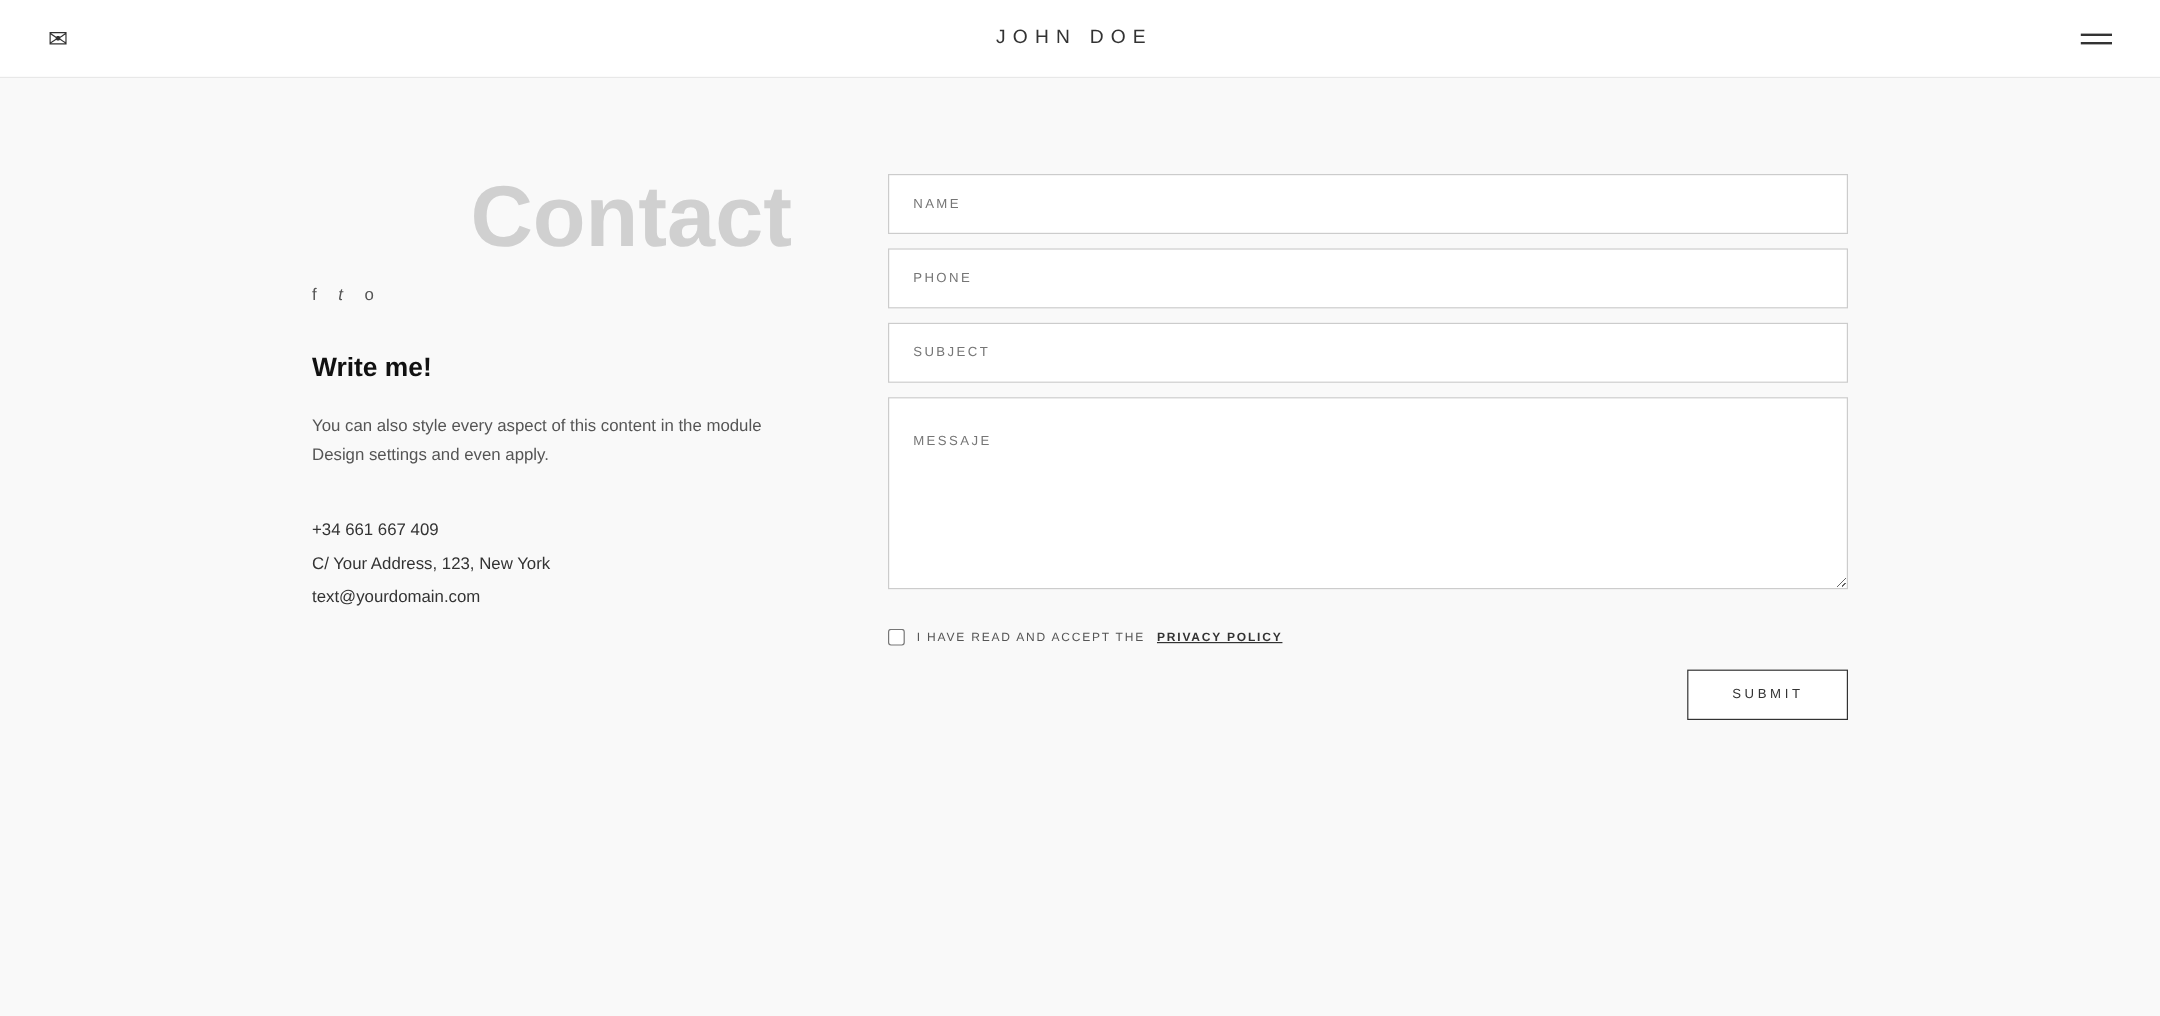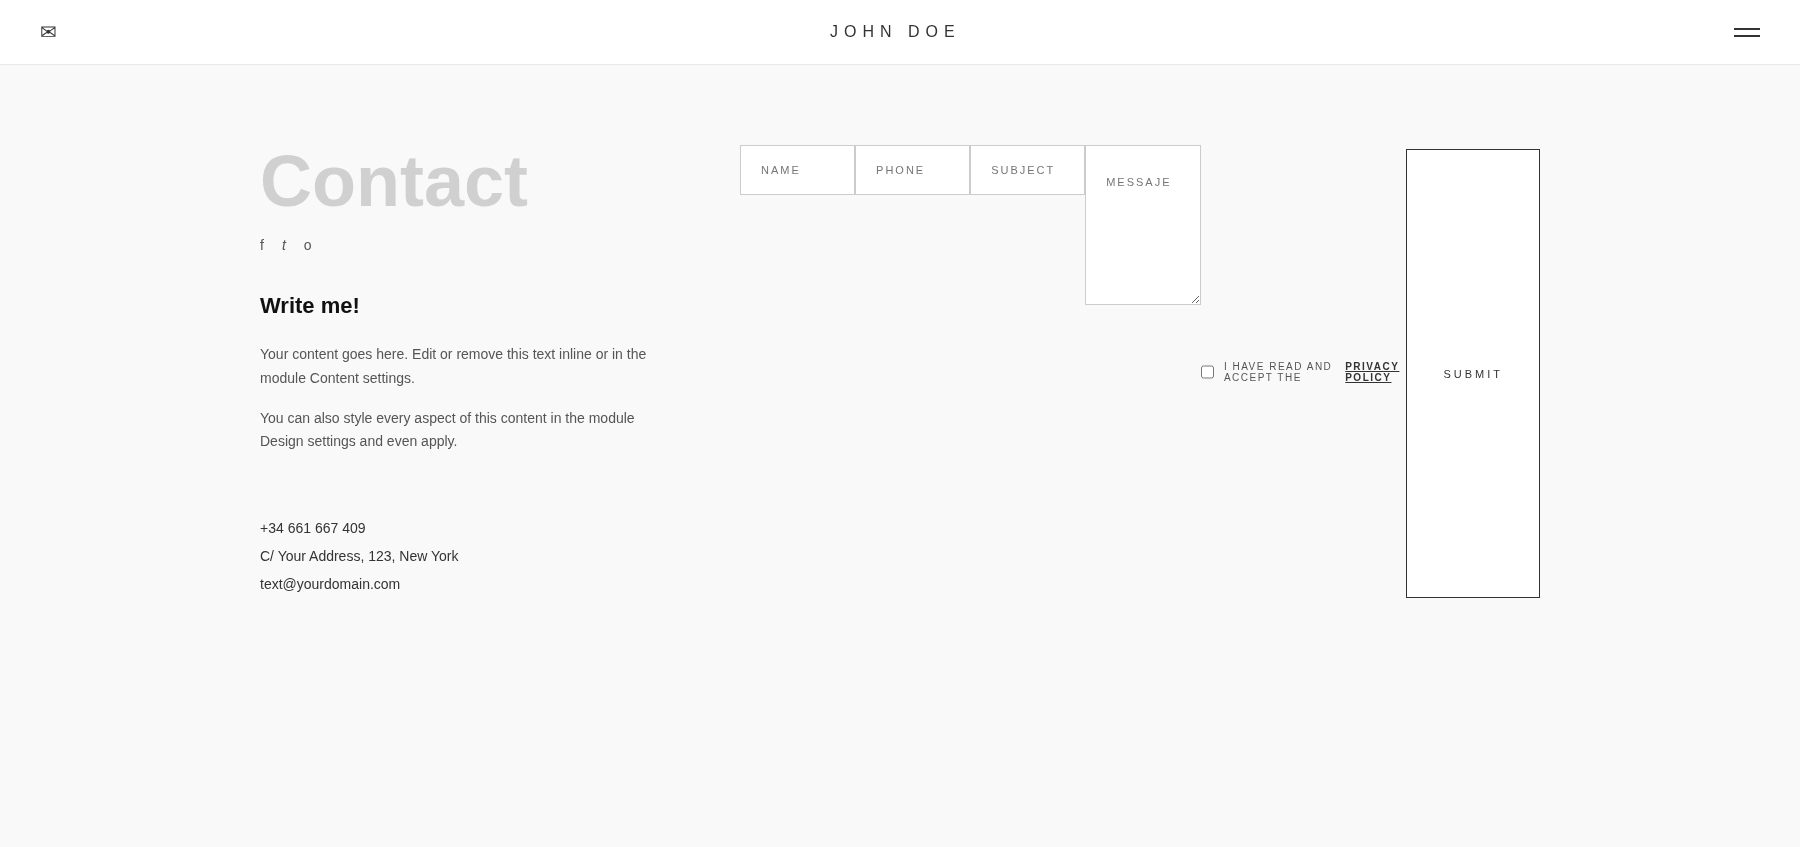--- a/index.html
+++ b/index.html
@@ -70,20 +70,21 @@
       max-width: 400px;
     }
 
     .page-title {
       font-size: 72px;
       font-weight: 700;
       color: #d0d0d0;
       margin-bottom: 20px;
       font-family: 'Arial', sans-serif;
       line-height: 1;
+      text-align: right;
     }
 
     .social-icons {
       display: flex;
       gap: 18px;
       margin-bottom: 40px;
     }
 
     .social-icon {
       font-size: 14px;
@@ -102,35 +103,35 @@
 
     .description {
       font-size: 14px;
       color: #555;
       line-height: 1.7;
       margin-bottom: 16px;
       font-family: 'Arial', sans-serif;
     }
 
     .contact-info {
-      margin-top: 60px;
+      margin-top: 36px;
     }
 
     .contact-info p {
       font-size: 14px;
       color: #333;
       line-height: 2;
       font-family: 'Arial', sans-serif;
     }
 
     
     .right-column {
       flex: 1;
       display: flex;
-      flex-direction: row;
+      flex-direction: column;
       gap: 0;
     }
 
     .form-group {
       margin-bottom: 12px;
     }
 
     .form-input {
       width: 100%;
       padding: 18px 20px;
@@ -229,21 +230,20 @@
     <h1 class="page-title">Contact</h1>
 
     <div class="social-icons">
       <span class="social-icon">f</span>
       <span class="social-icon" style="font-style:italic;">t</span>
       <span class="social-icon">o</span>
     </div>
 
     <h2 class="write-me">Write me!</h2>
 
-    <p class="description">Your content goes here. Edit or remove this text inline or in the module Content settings.</p>
     <p class="description">You can also style every aspect of this content in the module Design settings and even apply.</p>
 
     <div class="contact-info">
       <p>+34 661 667 409</p>
       <p>C/ Your Address, 123, New York</p>
       <p>text@yourdomain.com</p>
     </div>
   </div>
 
   <div class="right-column">

